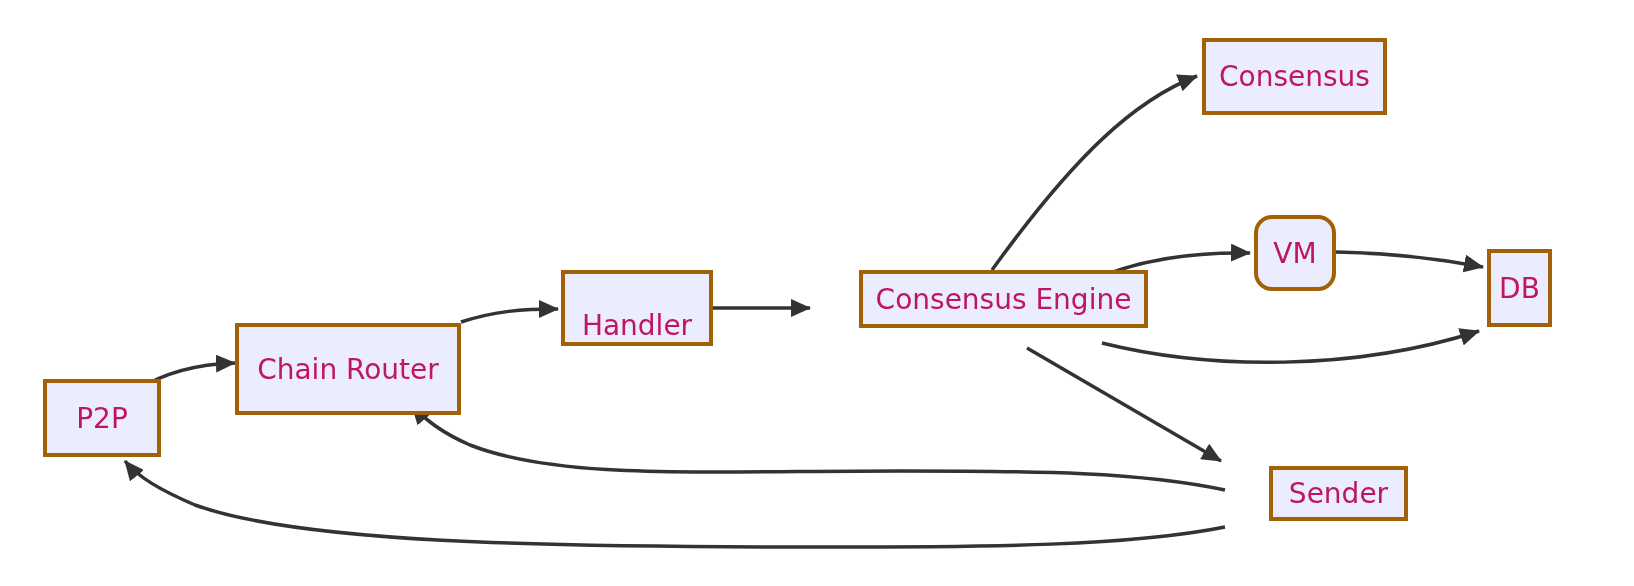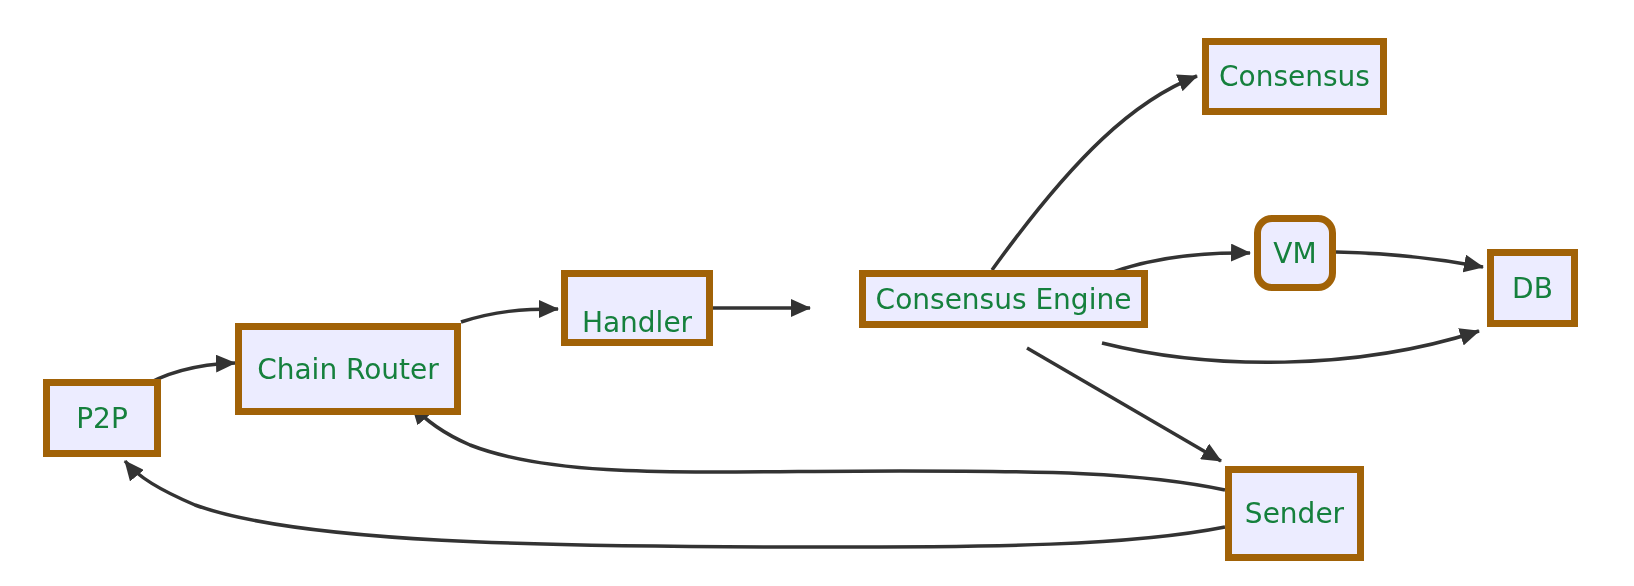--- a/index.html
+++ b/index.html
@@ -24,37 +24,37 @@
   }
   .edge-layer path.edge {
     fill: none;
     stroke: #333333;
     stroke-width: 3.5px;
   }
   .node {
     position: absolute;
     box-sizing: border-box;
     background: #ECECFF;
-    border: 7px solid #a16207;
-    color: #15803d;
+    border: 4px solid #a16207;
+    color: #be185d;
     font-size: 28px;
     display: flex;
     align-items: center;
     justify-content: center;
     white-space: nowrap;
   }
   
   .node-p2p              { left: 43px;   top: 379px; width: 118px;  height: 78px; }
   .node-chain-router     { left: 235px;  top: 323px; width: 226px; height: 92px; }
   .node-handler          { left: 561px;  top: 270px; width: 152px; height: 76px; align-items: flex-end; }
   .node-consensus-engine { left: 859px;  top: 270px; width: 289px; height: 58px; }
   .node-consensus        { left: 1202px; top: 38px;  width: 185px; height: 77px; }
   .node-vm               { left: 1254px; top: 215px; width: 82px;  height: 76px; border-radius: 18px; }
-  .node-db               { left: 1487px; top: 249px; width: 91px;  height: 78px; text-align: center; }
-  .node-sender           { left: 1225px; top: 466px; width: 139px; height: 95px; }
+  .node-db               { left: 1487px; top: 249px; width: 65px;  height: 78px; text-align: center; }
+  .node-sender           { left: 1269px; top: 466px; width: 139px; height: 55px; }
 </style>
 </head>
 <body>
 
 <div class="canvas">
 
   <svg class="edge-layer" viewBox="0 0 1634 586" xmlns="http://www.w3.org/2000/svg">
     <defs>
       <marker id="arrow" viewBox="0 0 20 18" refX="19" refY="9" markerWidth="20" markerHeight="18" markerUnits="userSpaceOnUse" orient="auto">
         <path d="M0,0 L20,9 L0,18 Z" fill="#333333"></path>

